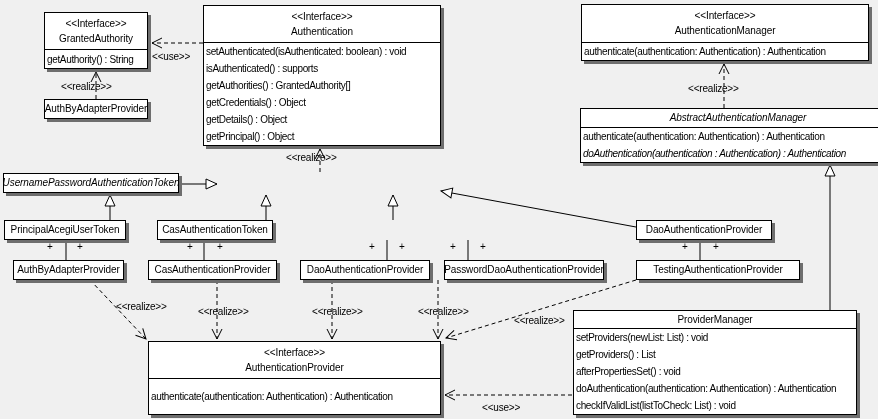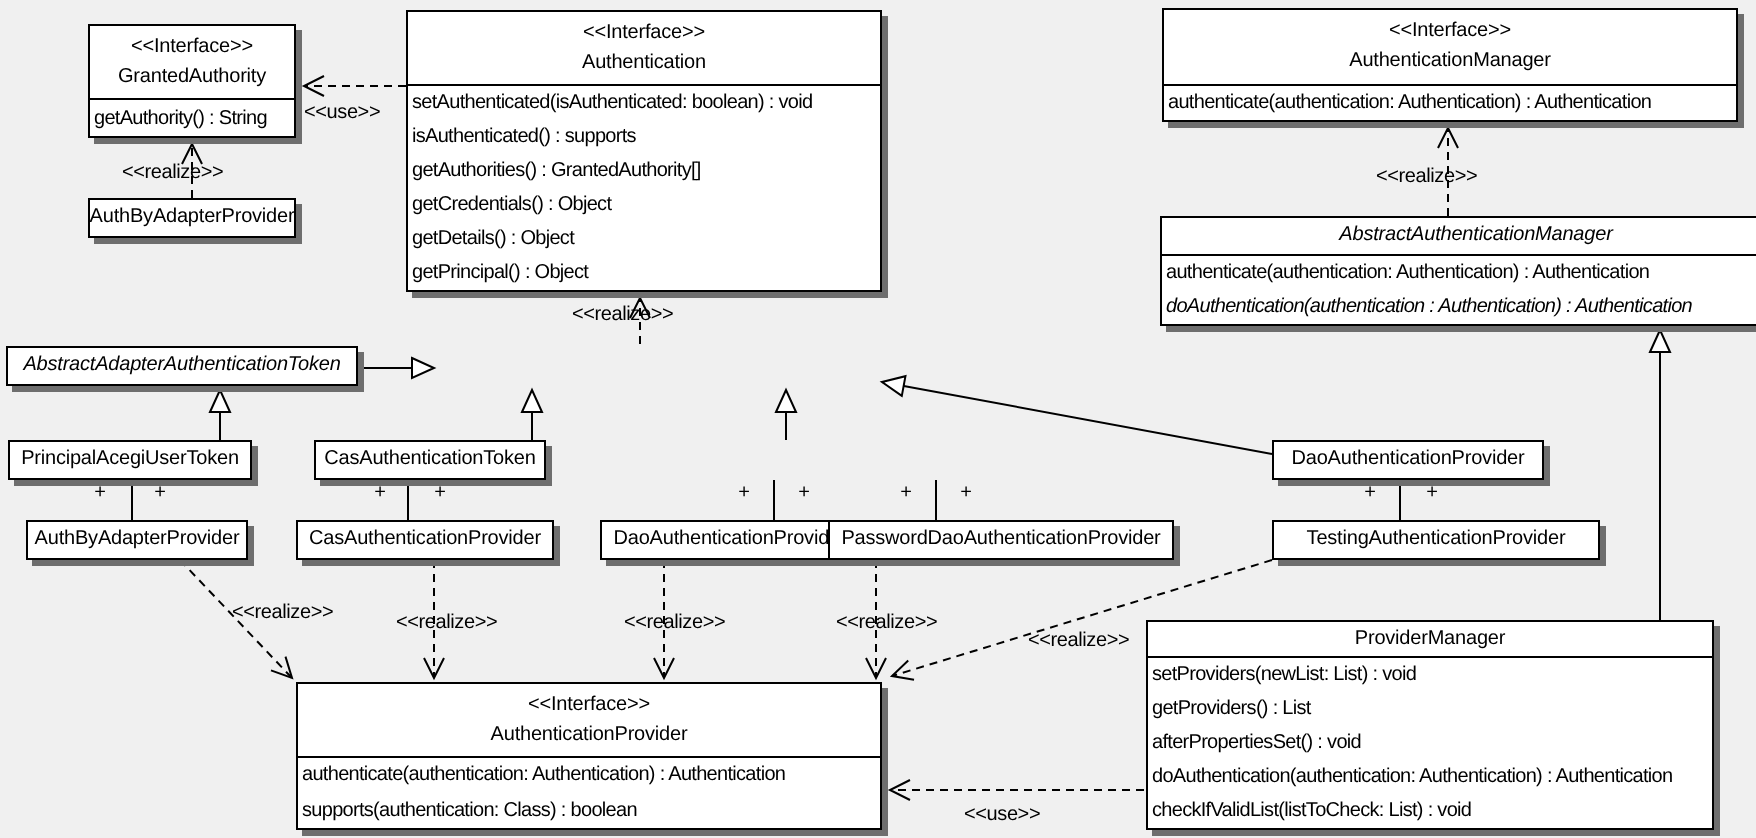--- a/index.html
+++ b/index.html
@@ -106,21 +106,21 @@
     <div class="title" style="height:19px">
       <div class="name it">AbstractAuthenticationManager</div>
     </div>
     <div class="methods">
       <div class="m">authenticate(authentication: Authentication) : Authentication</div>
       <div class="m it">doAuthentication(authentication : Authentication) : Authentication</div>
     </div>
   </div>
 
   <div class="box" style="left:3px;top:173px;width:176px;height:20px">
-    <div class="simple name it">AbstractAdapterAuthenticationToken</div>
+    <div class="simple name it">UsernamePasswordAuthenticationToken</div>
   </div>
 
 
   <div class="box" style="left:4px;top:220px;width:122px;height:20px">
     <div class="simple name">PrincipalAcegiUserToken</div>
   </div>
 
   <div class="box" style="left:157px;top:220px;width:116px;height:20px">
     <div class="simple name">CasAuthenticationToken</div>
   </div>
@@ -135,36 +135,35 @@
   </div>
 
   <div class="box" style="left:148px;top:260px;width:129px;height:20px">
     <div class="simple name">CasAuthenticationProvider</div>
   </div>
 
   <div class="box" style="left:300px;top:260px;width:130px;height:20px">
     <div class="simple name">DaoAuthenticationProvider</div>
   </div>
 
-  <div class="box" style="left:414px;top:260px;width:173px;height:20px">
+  <div class="box" style="left:444px;top:260px;width:160px;height:20px">
     <div class="simple name">PasswordDaoAuthenticationProvider</div>
   </div>
 
   <div class="box" style="left:636px;top:260px;width:164px;height:20px">
     <div class="simple name">TestingAuthenticationProvider</div>
   </div>
 
   <div class="box" style="left:148px;top:341px;width:293px;height:74px">
     <div class="title" style="height:37px">
       <div class="stereo">&lt;&lt;Interface&gt;&gt;</div>
       <div class="name">AuthenticationProvider</div>
     </div>
     <div class="methods">
       <div class="m">authenticate(authentication: Authentication) : Authentication</div>
-      <div class="m">supports(authentication: Class) : boolean</div>
     </div>
   </div>
 
   <div class="box" style="left:573px;top:310px;width:284px;height:105px">
     <div class="title" style="height:18px">
       <div class="name">ProviderManager</div>
     </div>
     <div class="methods">
       <div class="m">setProviders(newList: List) : void</div>
       <div class="m">getProviders() : List</div>

